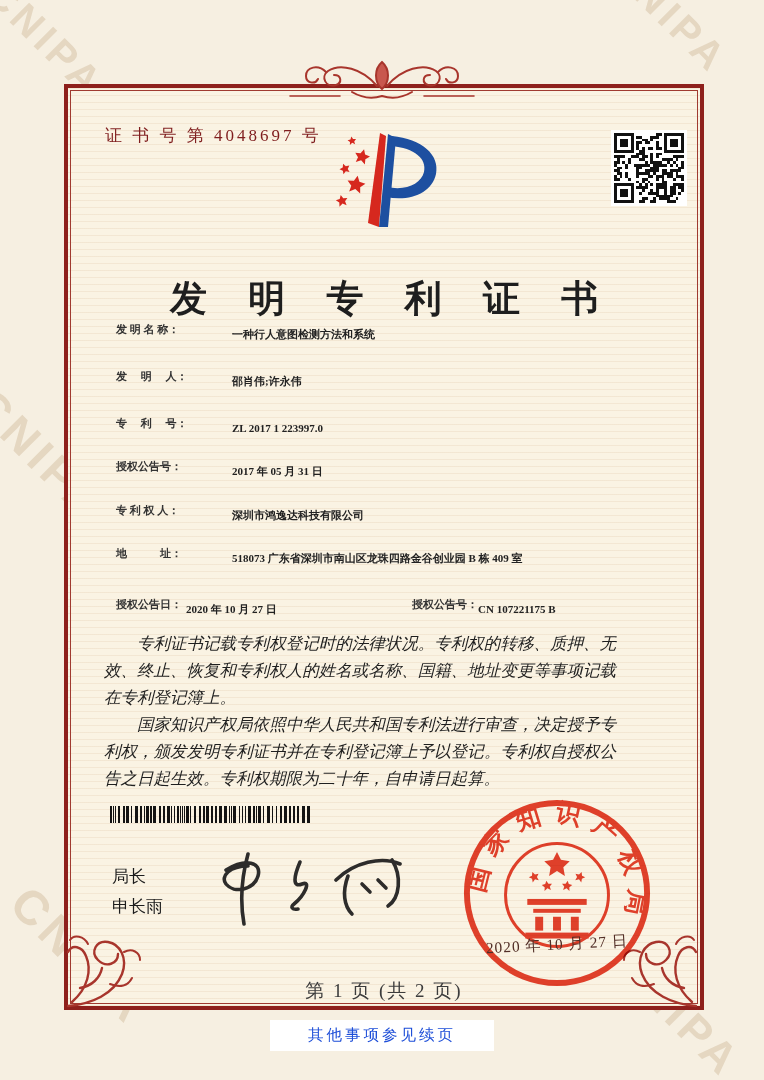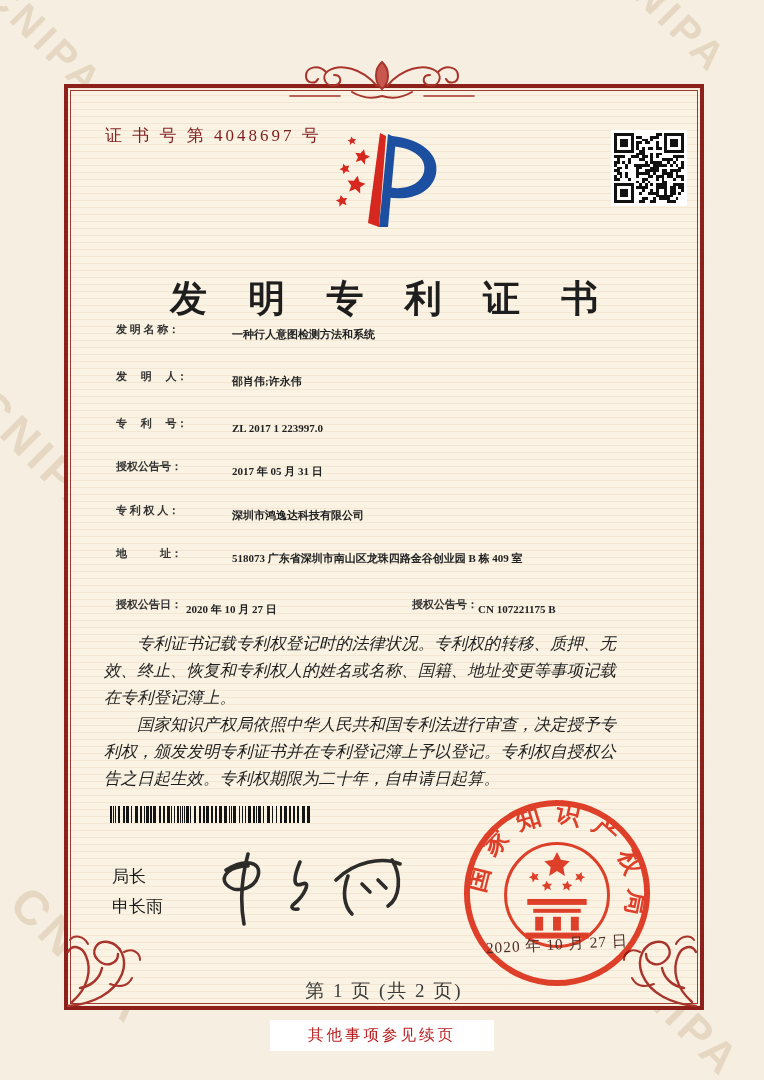--- a/index.html
+++ b/index.html
@@ -28,21 +28,21 @@
   .grant-right .lbl{width:auto;margin-right:0;}
   .paras{position:absolute;left:104px;top:630px;width:512px;font-size:16.5px;
          line-height:27px;color:#1f1f1f;text-align:justify;font-style:italic;}
   .paras p{margin:0;text-indent:2em;}
   .officer{position:absolute;left:112px;top:862px;
            font-family:"Liberation Sans","DejaVu Sans",sans-serif;
            font-size:17px;color:#1c1c1c;line-height:30px;}
   .pagenum{position:absolute;left:64px;top:978px;width:640px;text-align:center;
            font-size:19px;color:#3c3c3c;letter-spacing:2px;}
   .note{position:absolute;left:50%;top:1020px;transform:translateX(-50%);
-        background:#ffffff;padding:5px 38px;font-size:15.5px;color:#b91c1c;
+        background:#ffffff;padding:5px 38px;font-size:15.5px;color:#1d4ed8;
         letter-spacing:3px;white-space:nowrap;}
   
   .qr{position:absolute;left:611px;top:130px;width:76px;height:76px;background:#fff;padding:3px;box-sizing:border-box;}
   .barcode{position:absolute;left:110px;top:806px;width:206px;height:17px;}
   .logo{position:absolute;left:318px;top:127px;width:134px;height:108px;}
   .sig{position:absolute;left:196px;top:836px;width:232px;height:106px;}
   .seal{position:absolute;left:458px;top:794px;width:198px;height:198px;
         mix-blend-mode:multiply;opacity:.93;}
   .orn-top{position:absolute;left:282px;top:52px;width:200px;height:56px;}
   .orn-bl{position:absolute;left:58px;top:922px;width:92px;height:92px;}

